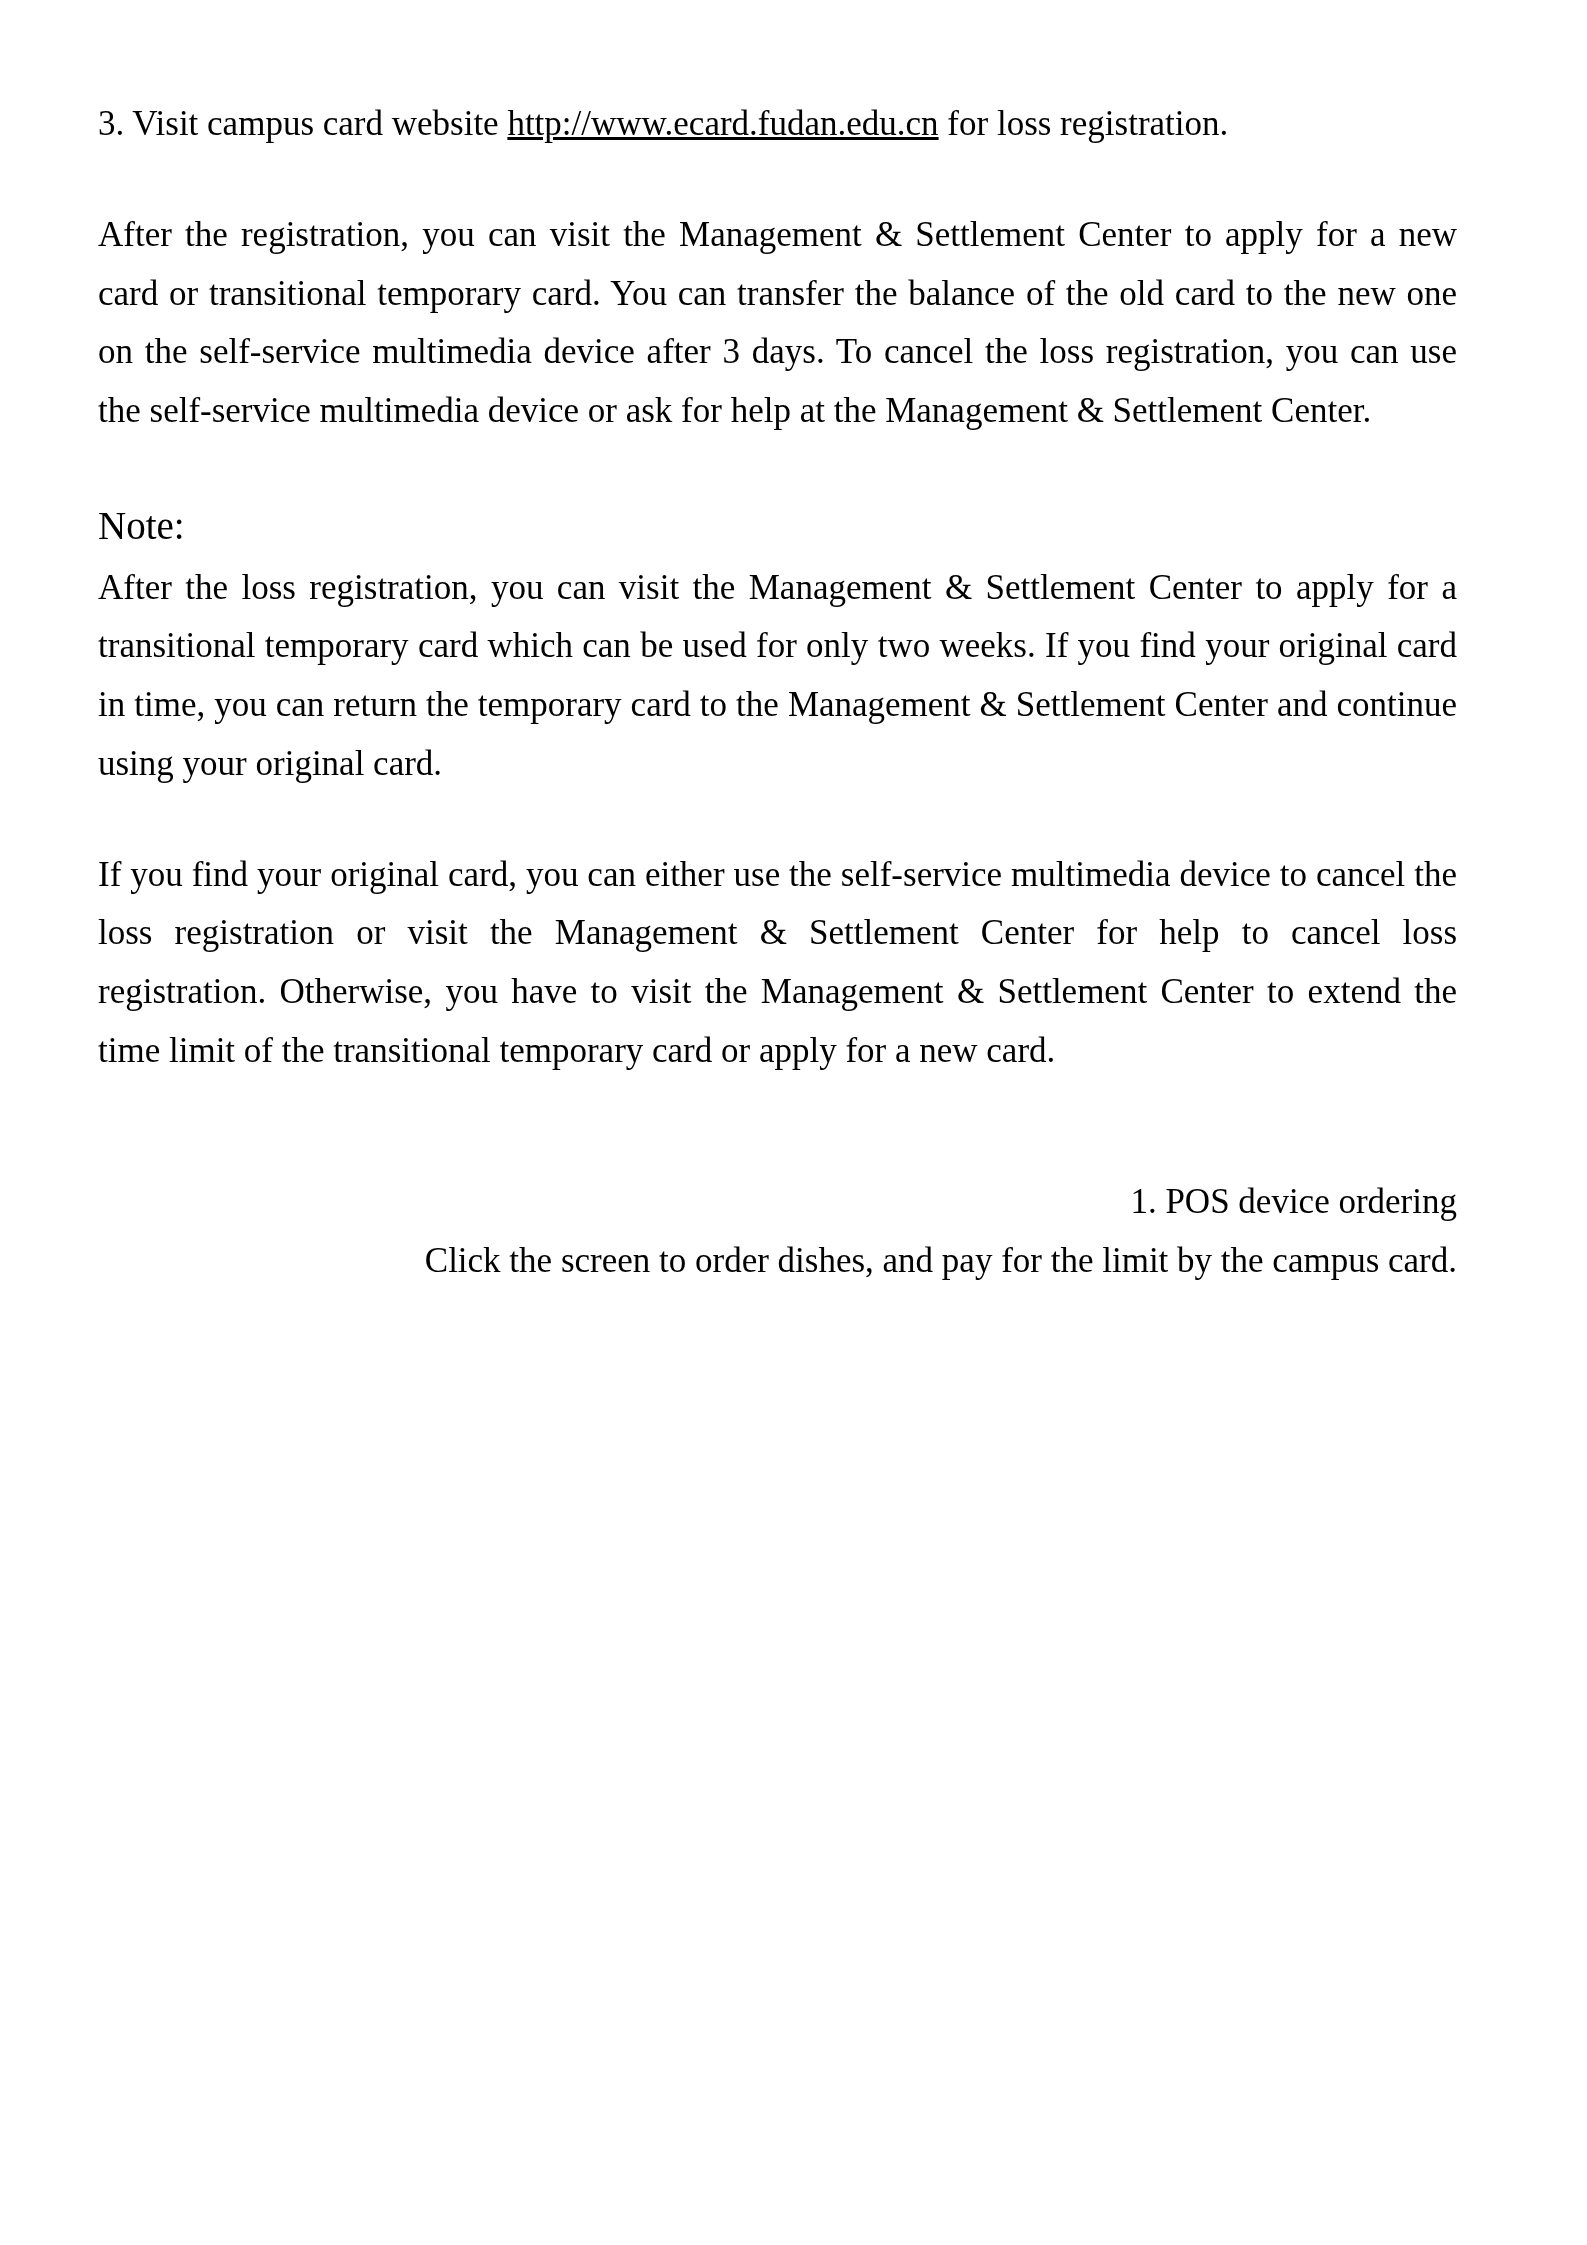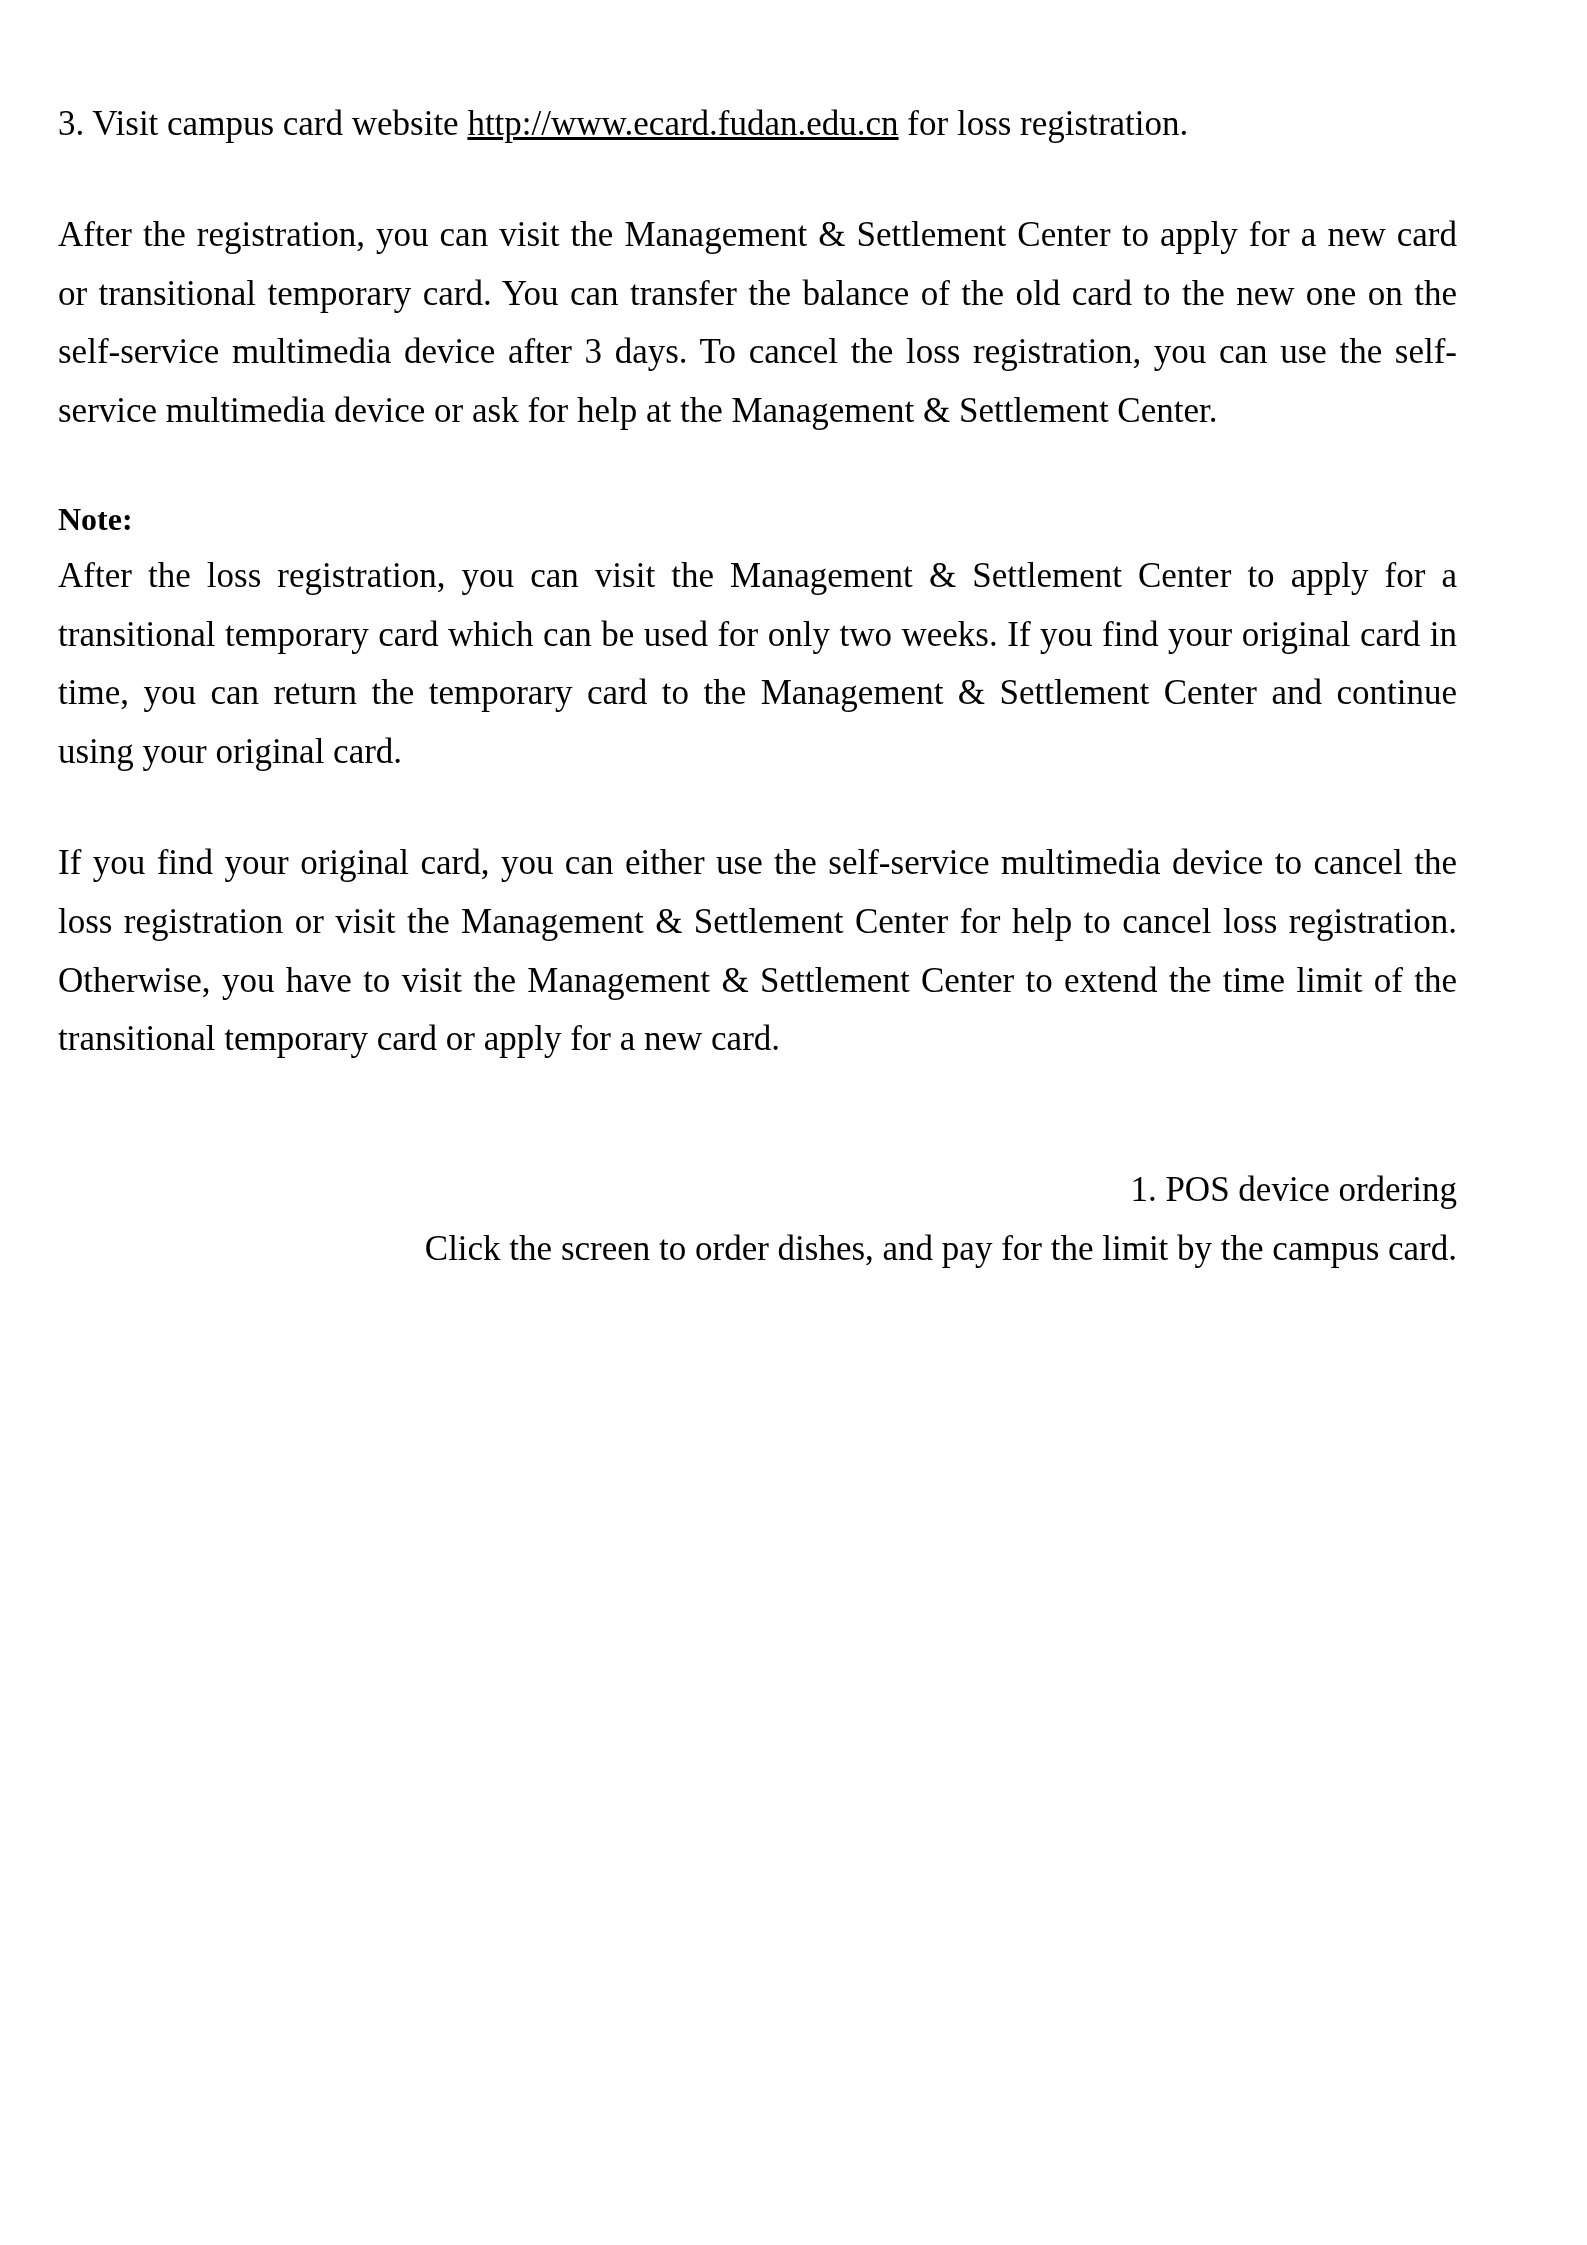--- a/index.html
+++ b/index.html
@@ -10,21 +10,21 @@
   body {
     width: 1587px;
     min-height: 2245px;
     font-family: "Liberation Serif", "DejaVu Serif", serif;
     color: #000000;
   }
   .page {
     box-sizing: border-box;
     width: 1587px;
     min-height: 2245px;
-    padding: 95px 130px 60px 58px;
+    padding: 95px 130px 60px 98px;
   }
   p {
     margin: 0;
     font-size: 35px;
     line-height: 1.68;
     text-align: justify;
     text-justify: inter-word;
   }
   p.nojust {
     text-align: right;
@@ -34,22 +34,22 @@
   }
   .spacer-lg {
     height: 92px;
   }
   .link {
     text-decoration: underline;
     color: #000000;
   }
   h3.heading {
     margin: 0;
-    font-size: 32px;
-    font-weight: bold;
+    font-size: 39px;
+    font-weight: normal;
     line-height: 1.68;
   }
 </style>
 </head>
 <body>
 
 <div class="page">
 
   <p>
     <span>3. Visit campus card website </span><a class="link" href="#">http://www.ecard.fudan.edu.cn</a><span> for loss registration.</span>

